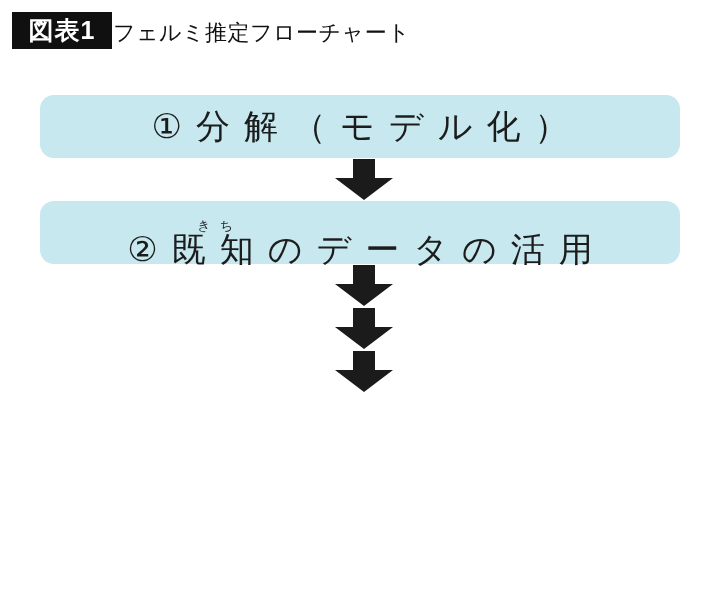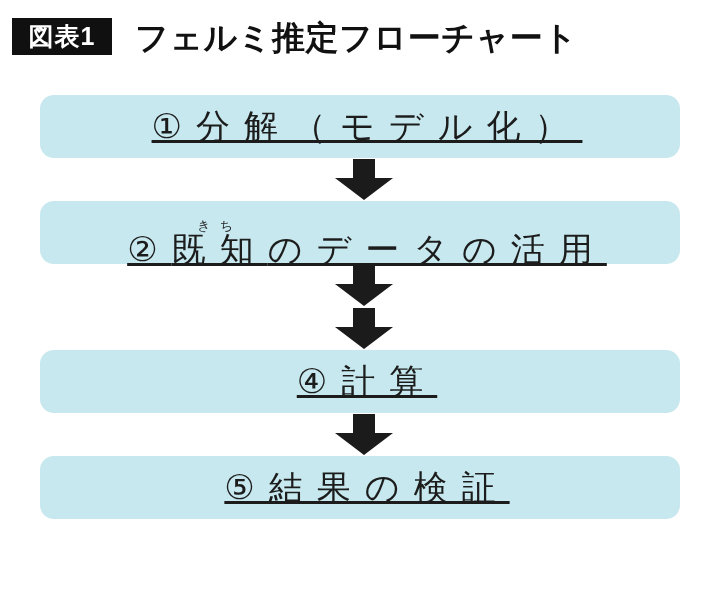--- a/index.html
+++ b/index.html
@@ -37,38 +37,37 @@
     width: 100px;
     height: 37px;
     background: var(--badge-bg);
     color: var(--badge-text);
     font-size: 25px;
     font-weight: 700;
     letter-spacing: 1px;
     flex: none;
   }
   .page-title {
-    margin-left: 23px;
+    margin-left: 1px;
     margin-top: 4px;
-    font-size: 33px;
-    font-weight: 700;
+    font-size: 22px;
+    font-weight: 400;
     letter-spacing: 0.5px;
     color: #111111;
     white-space: nowrap;
   }
   
   .flow {
     position: absolute;
     top: 95px;
     left: 40px;
     width: 640px;
     display: flex;
     flex-direction: column;
     align-items: center;
-    text-decoration: underline;
   }
   .flow-box {
     width: 100%;
     height: 63px;
     background: var(--box-fill);
     border-radius: 14px;
     display: flex;
     align-items: center;
     justify-content: center;
     overflow: visible;
@@ -136,28 +135,22 @@
       </svg>
     </div>
 
 
     <div class="arrow-gap">
       <svg width="58" height="41" viewBox="0 0 58 41" aria-hidden="true">
         <polygon class="arrow-shape" points="18,0 40,0 40,19 58,19 29,41 0,19 18,19"></polygon>
       </svg>
     </div>
 
-    <div class="flow-box">
-      <span class="box-label">④計算</span>
-    </div>
 
     <div class="arrow-gap">
       <svg width="58" height="41" viewBox="0 0 58 41" aria-hidden="true">
         <polygon class="arrow-shape" points="18,0 40,0 40,19 58,19 29,41 0,19 18,19"></polygon>
       </svg>
     </div>
 
-    <div class="flow-box">
-      <span class="box-label">⑤結果の検証</span>
-    </div>
 
   </div>
 </div>
 
 </body></html>

